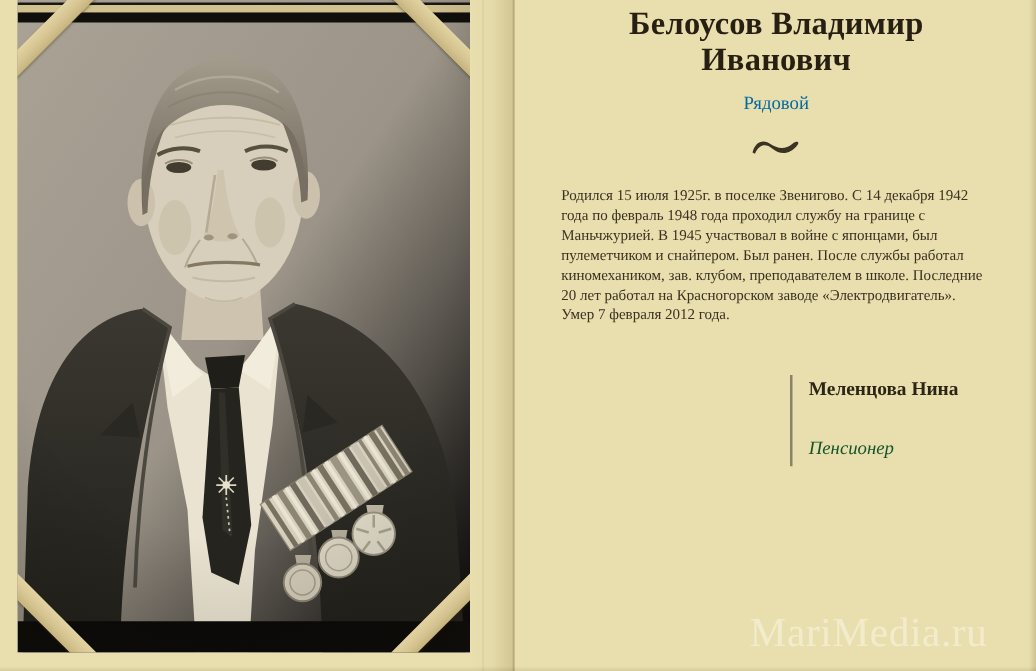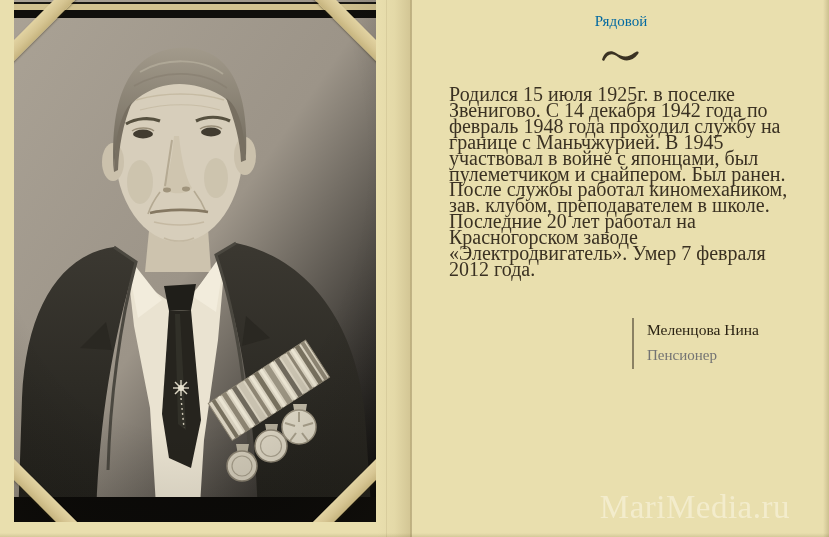--- a/index.html
+++ b/index.html
@@ -40,24 +40,24 @@
     background:linear-gradient(to bottom,rgba(90,70,25,0),rgba(90,70,25,.14));}
   
   .content{position:absolute;left:449px;top:0;width:344px;z-index:3;color:#3a3121;}
   .title{
     margin:4px 0 0;text-align:center;font-size:26px;line-height:29px;
     font-weight:bold;color:#271f12;letter-spacing:.2px;
   }
   .rank{margin-top:13px;text-align:center;font-size:15px;color:#0369a1;}
   .ornament{margin-top:15px;text-align:center;height:22px;}
   .ornament svg{display:inline-block;vertical-align:top;}
-  .bio{margin:20px 0 0;font-size:20px;line-height:15.9px;color:#3a3122;text-align:left;}
+  .bio{margin:20px 0 0;font-size:12px;line-height:15.9px;color:#3a3122;text-align:left;}
   .authors{margin:40px 0 0 183px;border-left:2px solid #8b8163;padding:3px 0 5px 13px;}
-  .author-name{font-size:15.5px;font-weight:normal;color:#2c2414;}
-  .author-role{margin-top:8px;font-size:15px;color:#737373;}
+  .author-name{font-size:15.5px;font-weight:bold;color:#2c2414;}
+  .author-role{margin-top:30px;font-size:15px;color:#14532d;font-style:italic;}
   
   .watermark{
     position:absolute;right:39px;bottom:11px;z-index:4;
     font-family:Liberation Serif, serif;
     font-size:33px;color:rgba(255,252,242,.45);letter-spacing:.5px;
   }
 </style>
 </head>
 <body>
 
@@ -203,20 +203,21 @@
     <div class="corner bl"></div>
     <div class="corner br"></div>
   </figure>
 
   <div class="crease"></div>
   <div class="fold"></div>
   <div class="edge-right"></div>
   <div class="edge-bottom"></div>
 
   <div class="content">
+    <h1 class="title">Белоусов Владимир Иванович</h1>
     <div class="rank">Рядовой</div>
 
     <div class="ornament">
       <svg width="42" height="20" viewBox="0 0 42 20">
         <path d="M2,15 C4,7 10,4 16,8 C22,12 28,13 34,8 C37,5.5 40,6 38,9
                  C32,17 24,17 18,12 C12,7 7,9 4,16 Z" fill="#3a3222"></path>
       </svg>
     </div>
 
     <p class="bio">Родился 15 июля 1925г. в поселке Звенигово. С 14 декабря 1942 года по февраль 1948 года проходил службу на границе с Маньчжурией. В 1945 участвовал в войне с японцами, был пулеметчиком и снайпером. Был ранен. После службы работал киномехаником, зав. клубом, преподавателем в школе. Последние 20 лет работал на Красногорском заводе «Электродвигатель». Умер 7 февраля 2012 года.</p>

